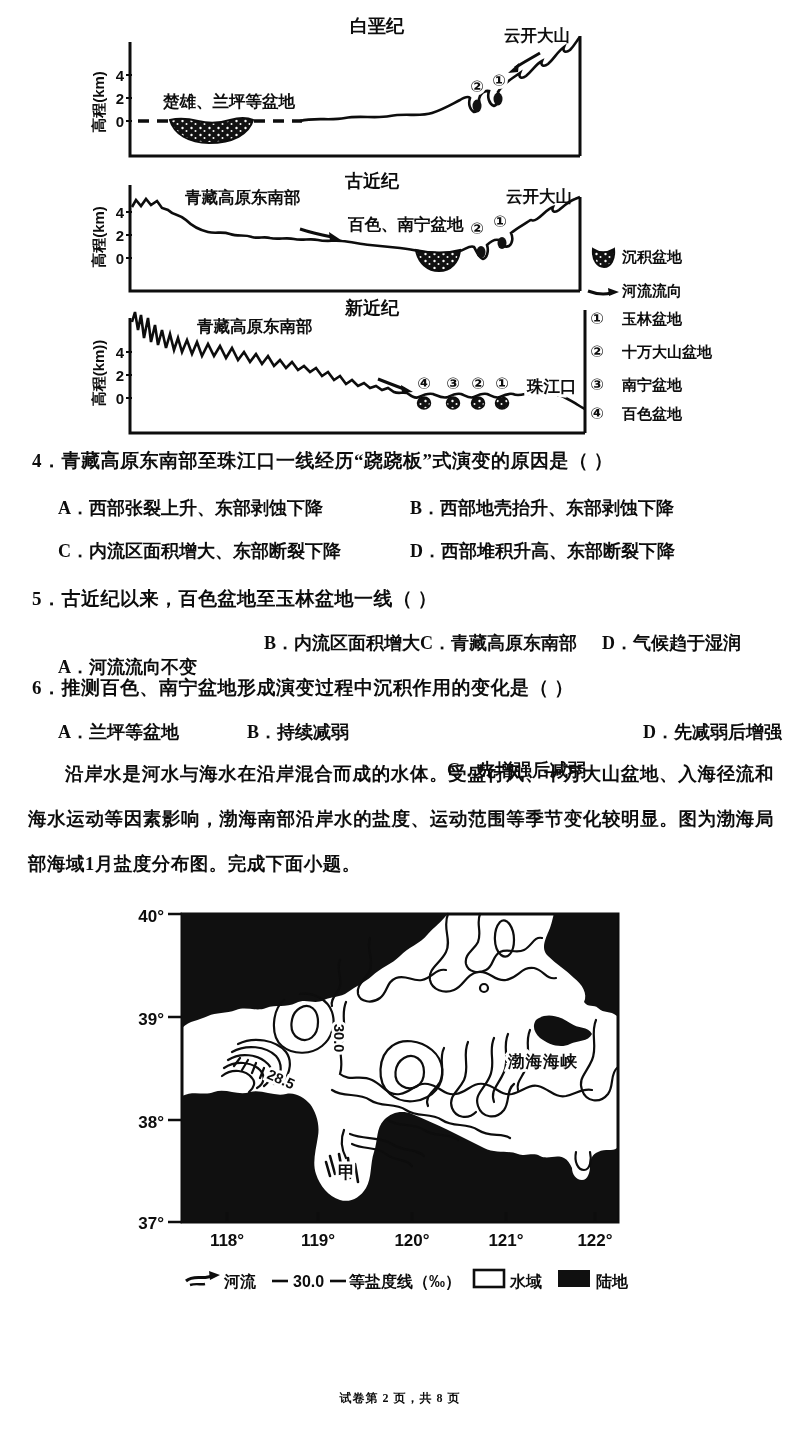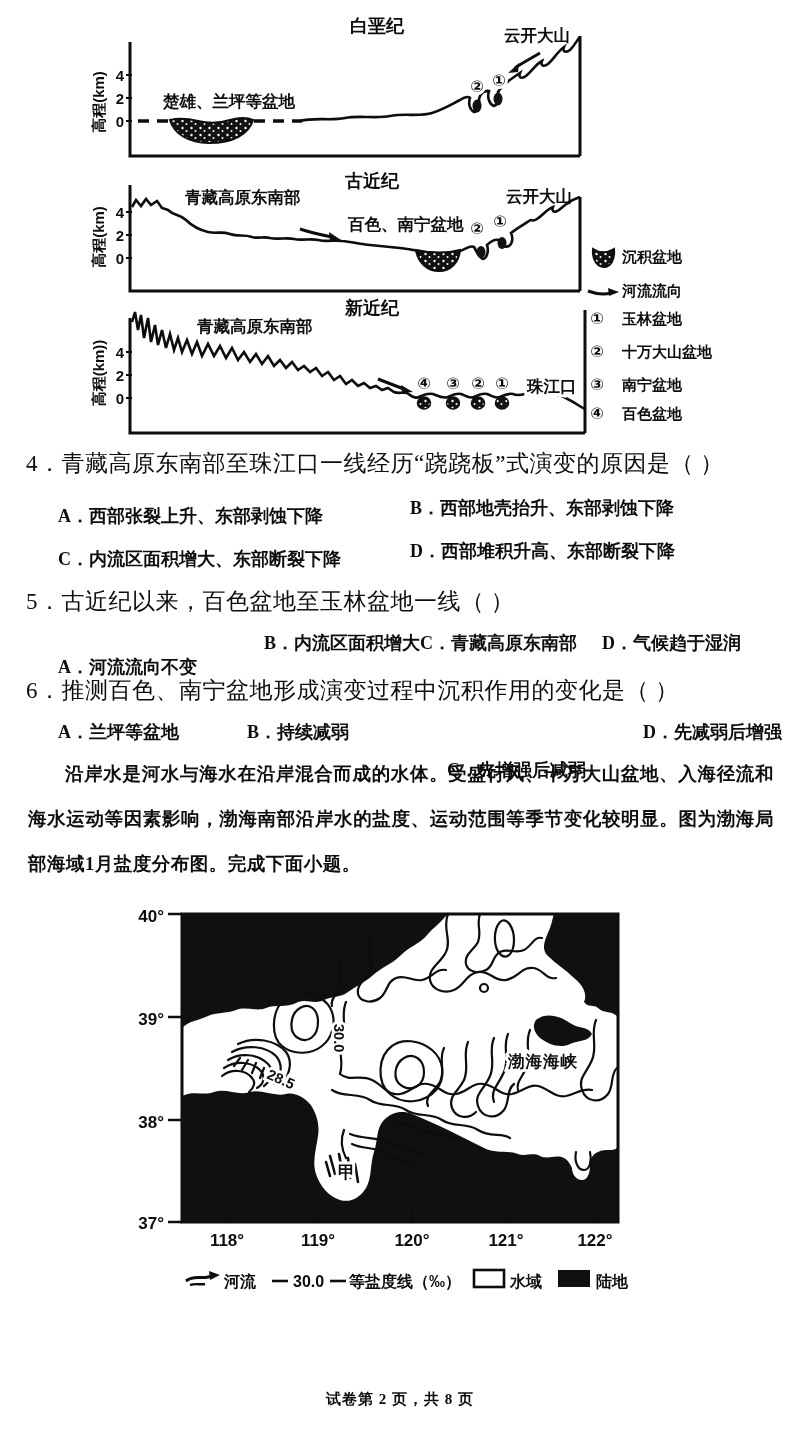--- a/index.html
+++ b/index.html
@@ -7,34 +7,34 @@
   body {
     width:800px; height:1446px; position:relative; overflow:hidden;
     font-family:"Liberation Serif","DejaVu Serif",serif; color:#0d0d0d;
   }
   .abs { position:absolute; }
   svg text {
     font-family:"Liberation Sans","DejaVu Sans",sans-serif;
     fill:#0d0d0d; font-weight:bold;
   }
   .stem {
-    left:26px; font-size:23px; font-weight:400; letter-spacing:.5px; white-space:nowrap;
+    left:32px; font-size:19px; font-weight:700; letter-spacing:.5px; white-space:nowrap;
   }
   .opts { left:58px; display:flex; font-size:18px; font-weight:700; white-space:nowrap; }
   .opt  { display:inline-block; }
-  .q4row .opt:first-child { width:352px;margin-top:8px; }
+  .q4row .opt:first-child { width:352px; }
   .q5row .o0 { width:160px;margin-top:24px; } .q5row .o1 { width:202px;text-align:right; } .q5row .o2 { width:182px; }
   .q6row .o0 { width:156px; } .q6row .o1 { width:200px;margin-left:33px; } .q6row .o2 { width:196px;margin-top:38px; }
   .passage {
     left:28px; top:752px; width:746px; font-size:18.5px; font-weight:700;
     line-height:45px; text-align:justify; text-indent:2em; letter-spacing:.5px;
   }
   .footer {
     left:0; top:1390px; width:800px; text-align:center;
-    font-size:15px; font-weight:700; letter-spacing:1px;
+    font-size:12px; font-weight:700; letter-spacing:1px;
   }
   .halo { paint-order:stroke; stroke:#fff; stroke-width:6px; }
 </style>
 </head>
 <body>
 
 <svg class="abs" style="left:0;top:0" width="800" height="445" viewBox="0 0 800 445">
   <defs>
     <pattern id="speck" width="9" height="7" patternUnits="userSpaceOnUse">
       <rect width="9" height="7" fill="#121212"></rect>

